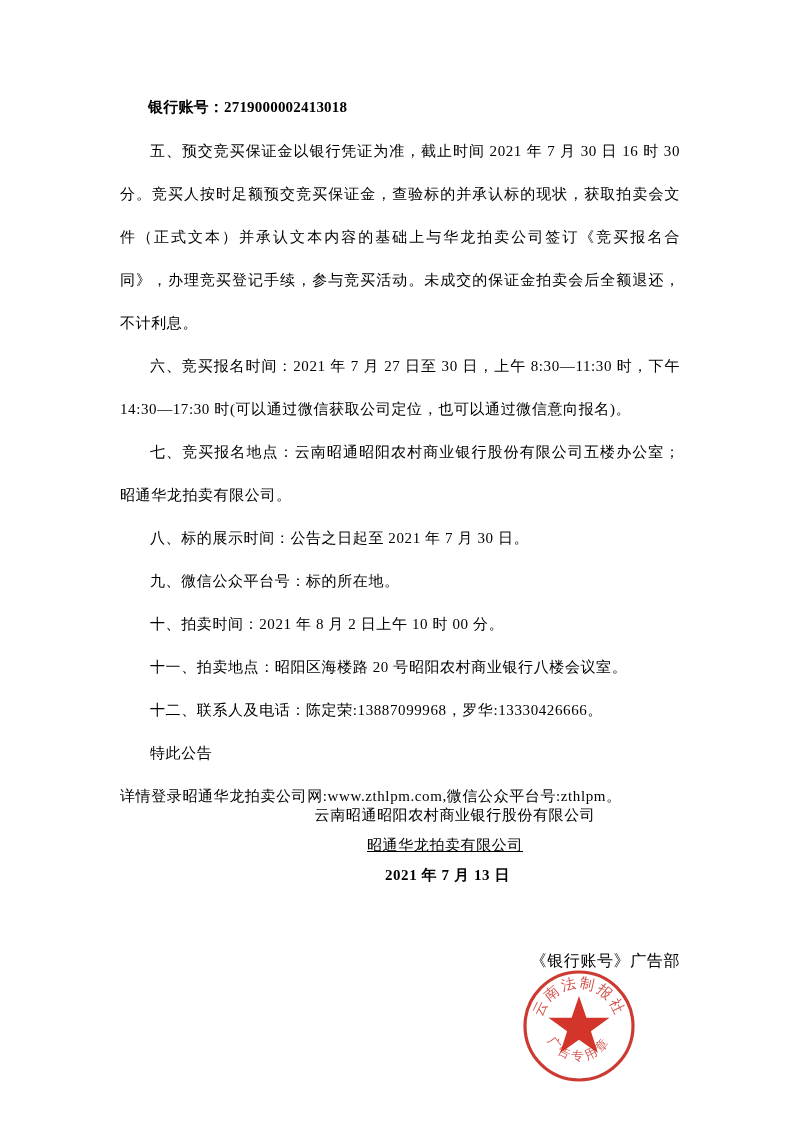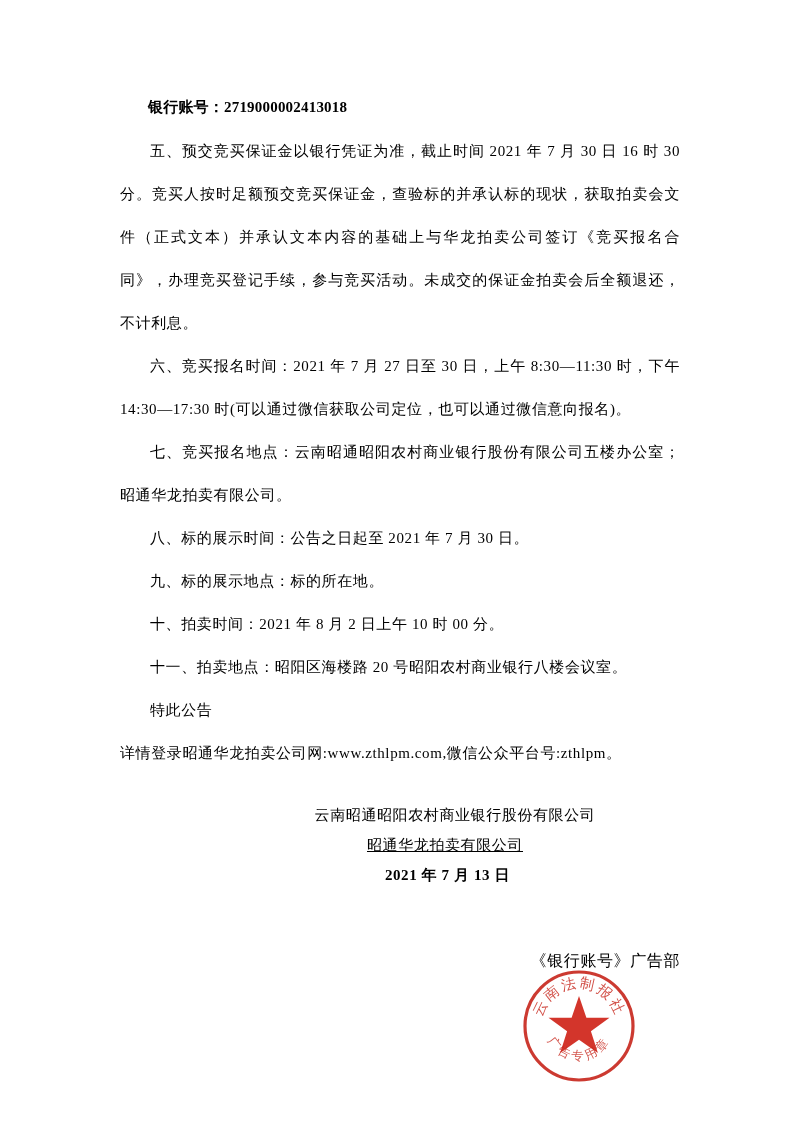--- a/index.html
+++ b/index.html
@@ -118,26 +118,27 @@
     <div class="acct-line">银行账号：2719000002413018</div>
 
     <div class="para">五、预交竞买保证金以银行凭证为准，截止时间 2021 年 7 月 30 日 16 时 30 分。竞买人按时足额预交竞买保证金，查验标的并承认标的现状，获取拍卖会文件（正式文本）并承认文本内容的基础上与华龙拍卖公司签订《竞买报名合同》，办理竞买登记手续，参与竞买活动。未成交的保证金拍卖会后全额退还，不计利息。</div>
 
     <div class="para">六、竞买报名时间：2021 年 7 月 27 日至 30 日，上午 8:30—11:30 时，下午 14:30—17:30 时(可以通过微信获取公司定位，也可以通过微信意向报名)。</div>
 
     <div class="para">七、竞买报名地点：云南昭通昭阳农村商业银行股份有限公司五楼办公室；昭通华龙拍卖有限公司。</div>
 
     <div class="para single">八、标的展示时间：公告之日起至 2021 年 7 月 30 日。</div>
 
-    <div class="para single">九、标的展示地点：标的所在地。</div>
+    <div class="para single">九、微信公众平台号：标的所在地。</div>
 
     <div class="para single">十、拍卖时间：2021 年 8 月 2 日上午 10 时 00 分。</div>
 
     <div class="para single">十一、拍卖地点：昭阳区海楼路 20 号昭阳农村商业银行八楼会议室。</div>
 
+    <div class="para single">十二、联系人及电话：陈定荣:13887099968，罗华:13330426666。</div>
 
     <div class="para single">特此公告</div>
 
     <div class="para flush">详情登录昭通华龙拍卖公司网:www.zthlpm.com,微信公众平台号:zthlpm。</div>
 
   </div>
 
   <div class="sign-block">
     <div class="sign-line l1">云南昭通昭阳农村商业银行股份有限公司</div>
     <div class="sign-line l2">昭通华龙拍卖有限公司</div>

